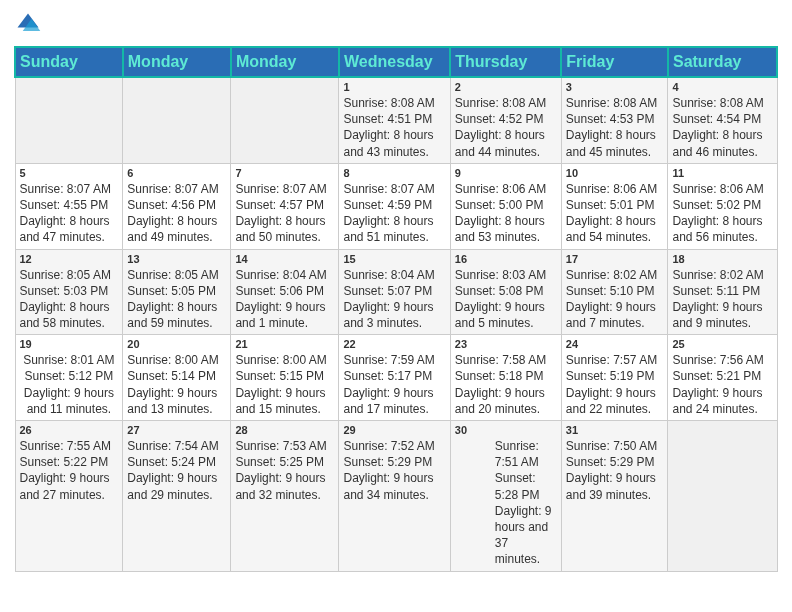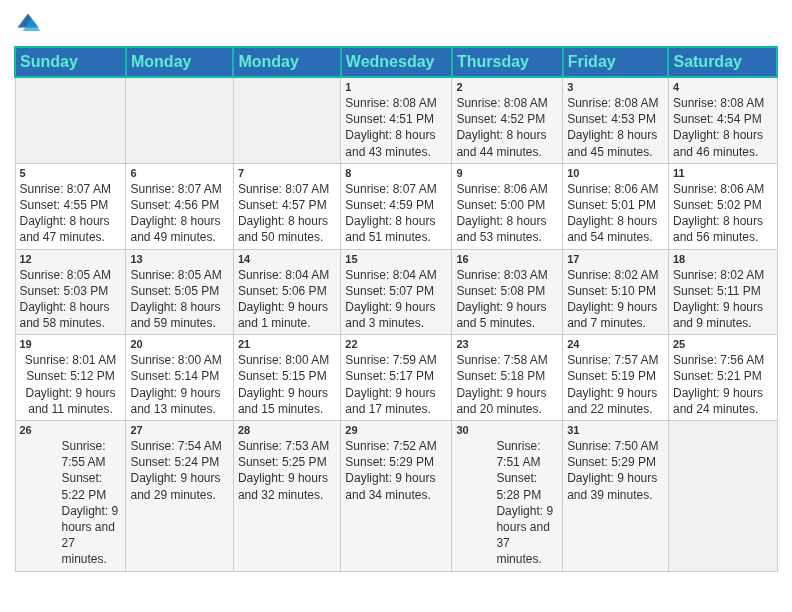--- a/index.html
+++ b/index.html
@@ -295,21 +295,21 @@
           <td>
             <div class="day-number">25</div>
             <div class="day-info" style="white-space: pre-line;">Sunrise: 7:56 AM
 Sunset: 5:21 PM
 Daylight: 9 hours and 24 minutes.</div>
           </td>
         </tr>
         <tr>
           <td>
             <div class="day-number">26</div>
-            <div class="day-info" style="white-space: pre-line; margin-left: 42px;">Sunrise: 7:55 AM
+            <div class="day-info" style="white-space: pre-line;">Sunrise: 7:55 AM
 Sunset: 5:22 PM
 Daylight: 9 hours and 27 minutes.</div>
           </td>
           <td>
             <div class="day-number">27</div>
             <div class="day-info" style="white-space: pre-line;">Sunrise: 7:54 AM
 Sunset: 5:24 PM
 Daylight: 9 hours and 29 minutes.</div>
           </td>
           <td>

